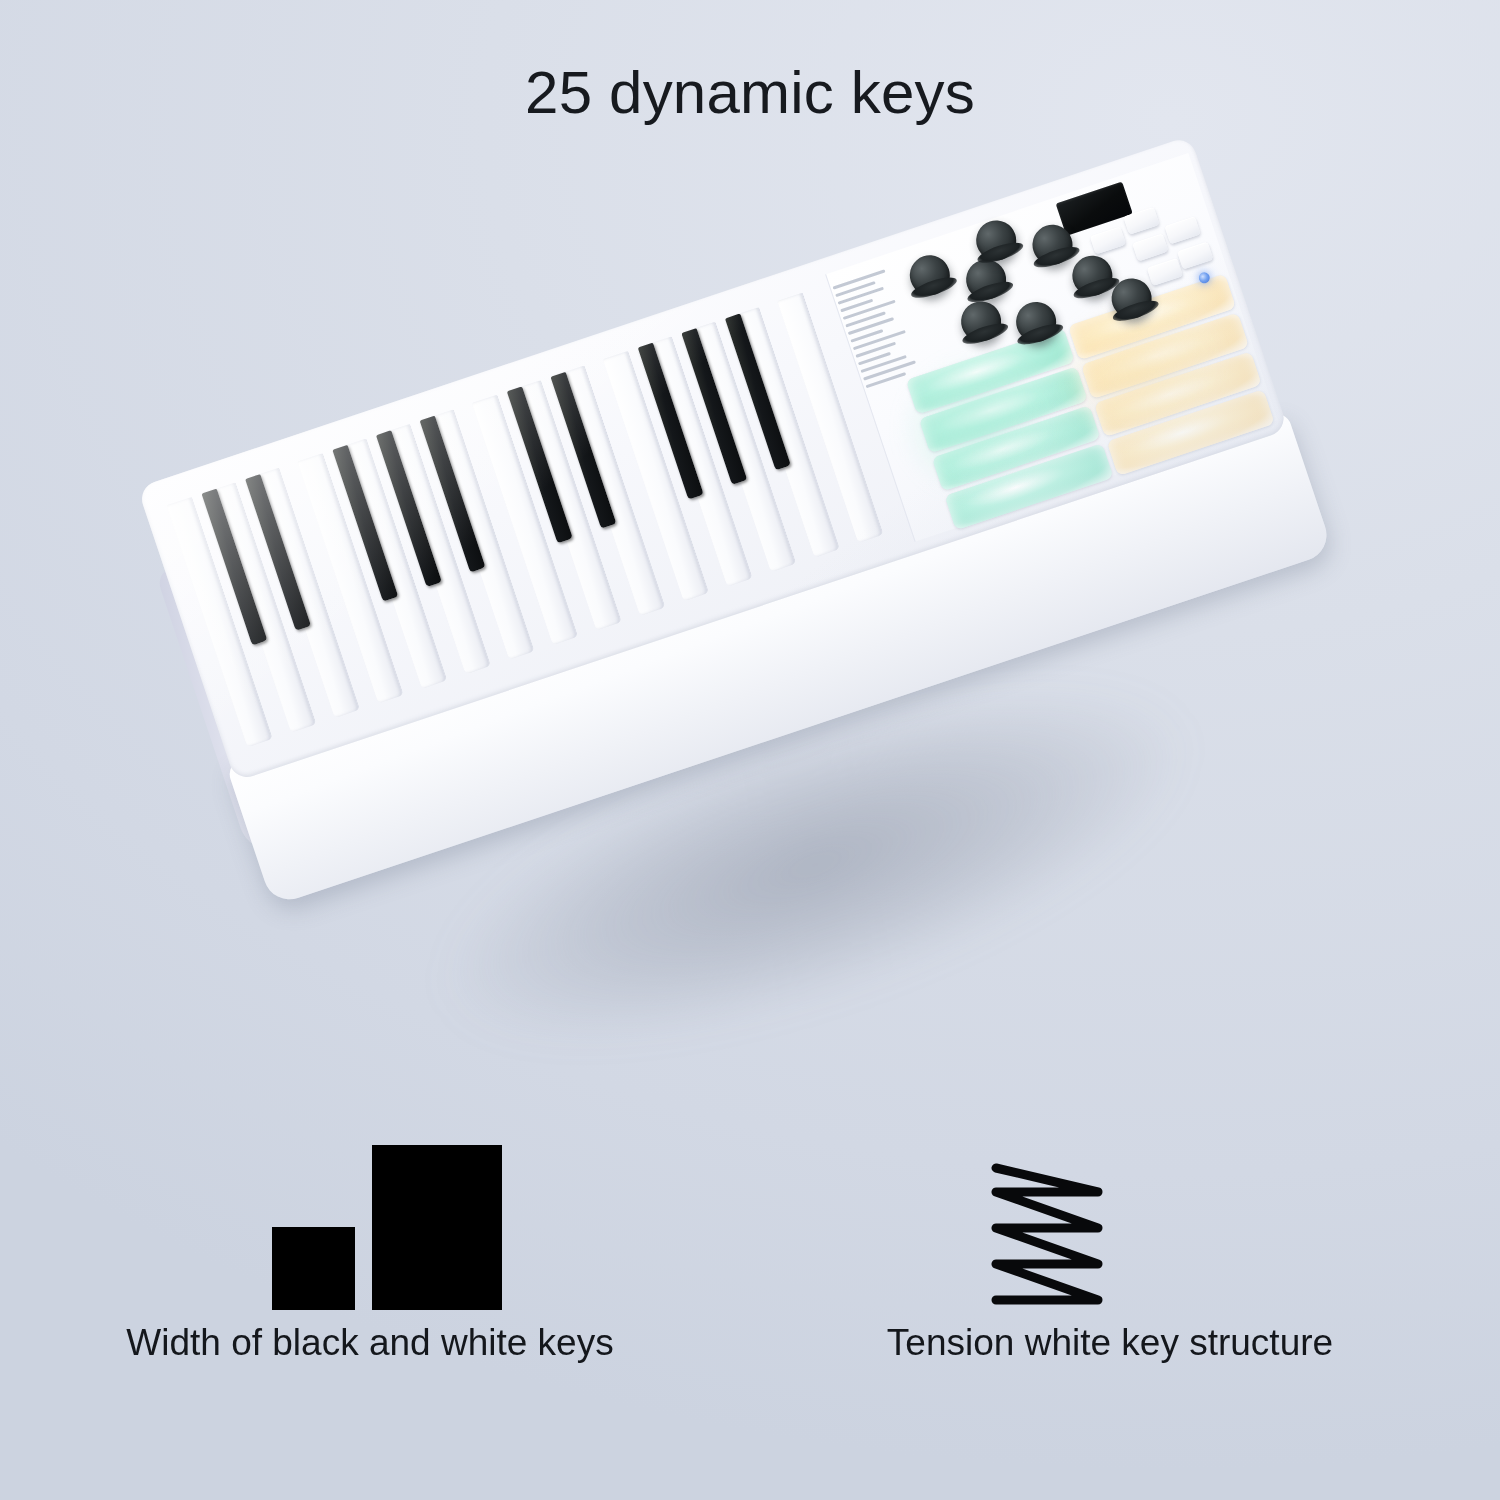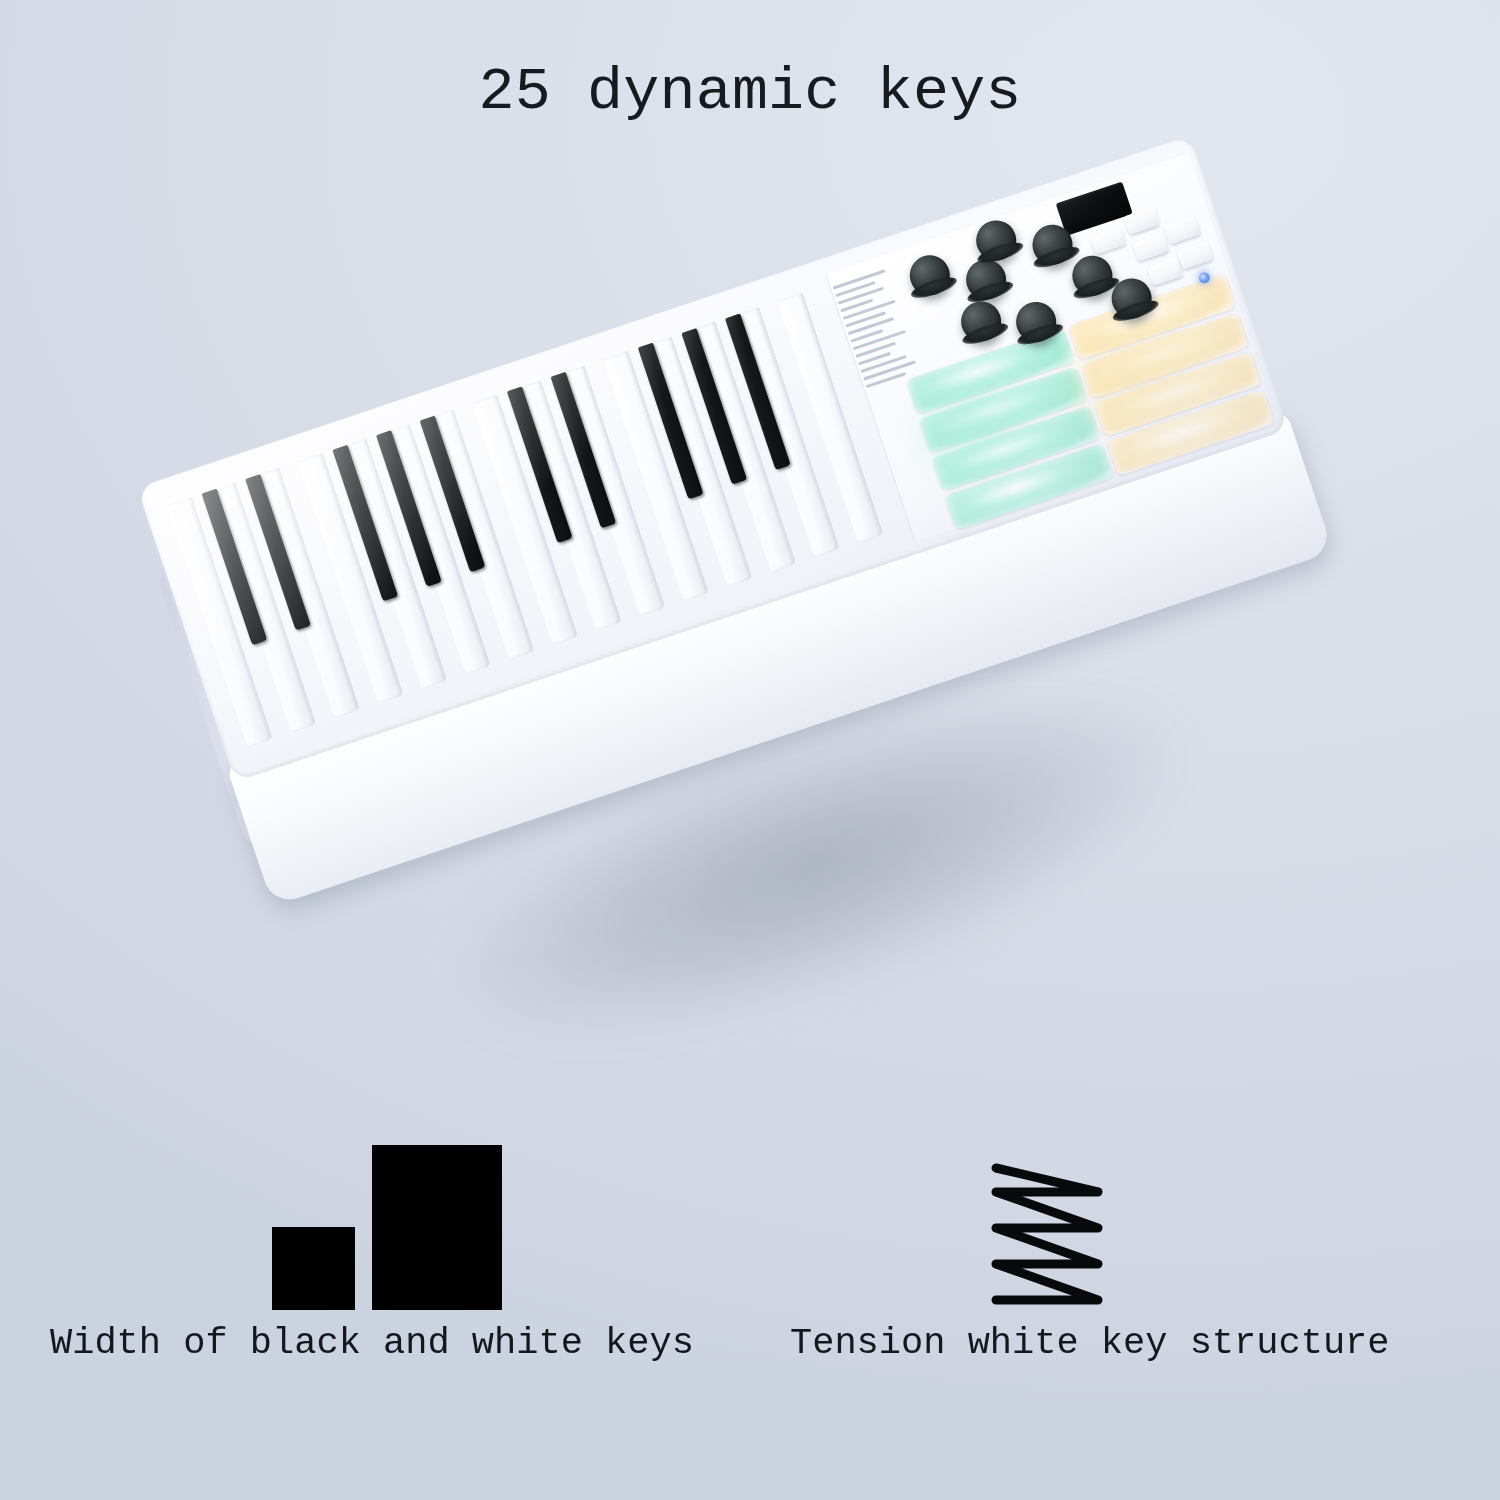--- a/index.html
+++ b/index.html
@@ -5,21 +5,21 @@
   html, body {
     margin: 0;
     padding: 0;
     background: #dde1ea;
   }
   .page {
     position: relative;
     width: 1500px;
     height: 1500px;
     overflow: hidden;
-    font-family: Liberation Mono, monospace;
+    font-family: Liberation Sans, sans-serif;
     background:
       radial-gradient(120% 90% at 78% 8%, #e2e6ef 0%, #dadfe9 38%, #d2d8e4 78%, #ccd3e0 100%);
   }
 
   
   .headline {
     position: absolute;
     left: 0;
     top: 58px;
     width: 1500px;
@@ -280,20 +280,21 @@
 
   .feature-figure {
     position: relative;
     width: 640px;
     height: 210px;
   }
   .feature-caption {
     position: absolute;
     top: 222px;
     width: 640px;
+    text-align: center;
     font-size: 37px;
     color: #14171c;
     white-space: nowrap;
   }
 
   
   .bar {
     position: absolute;
     bottom: 0;
     background: #000000;

